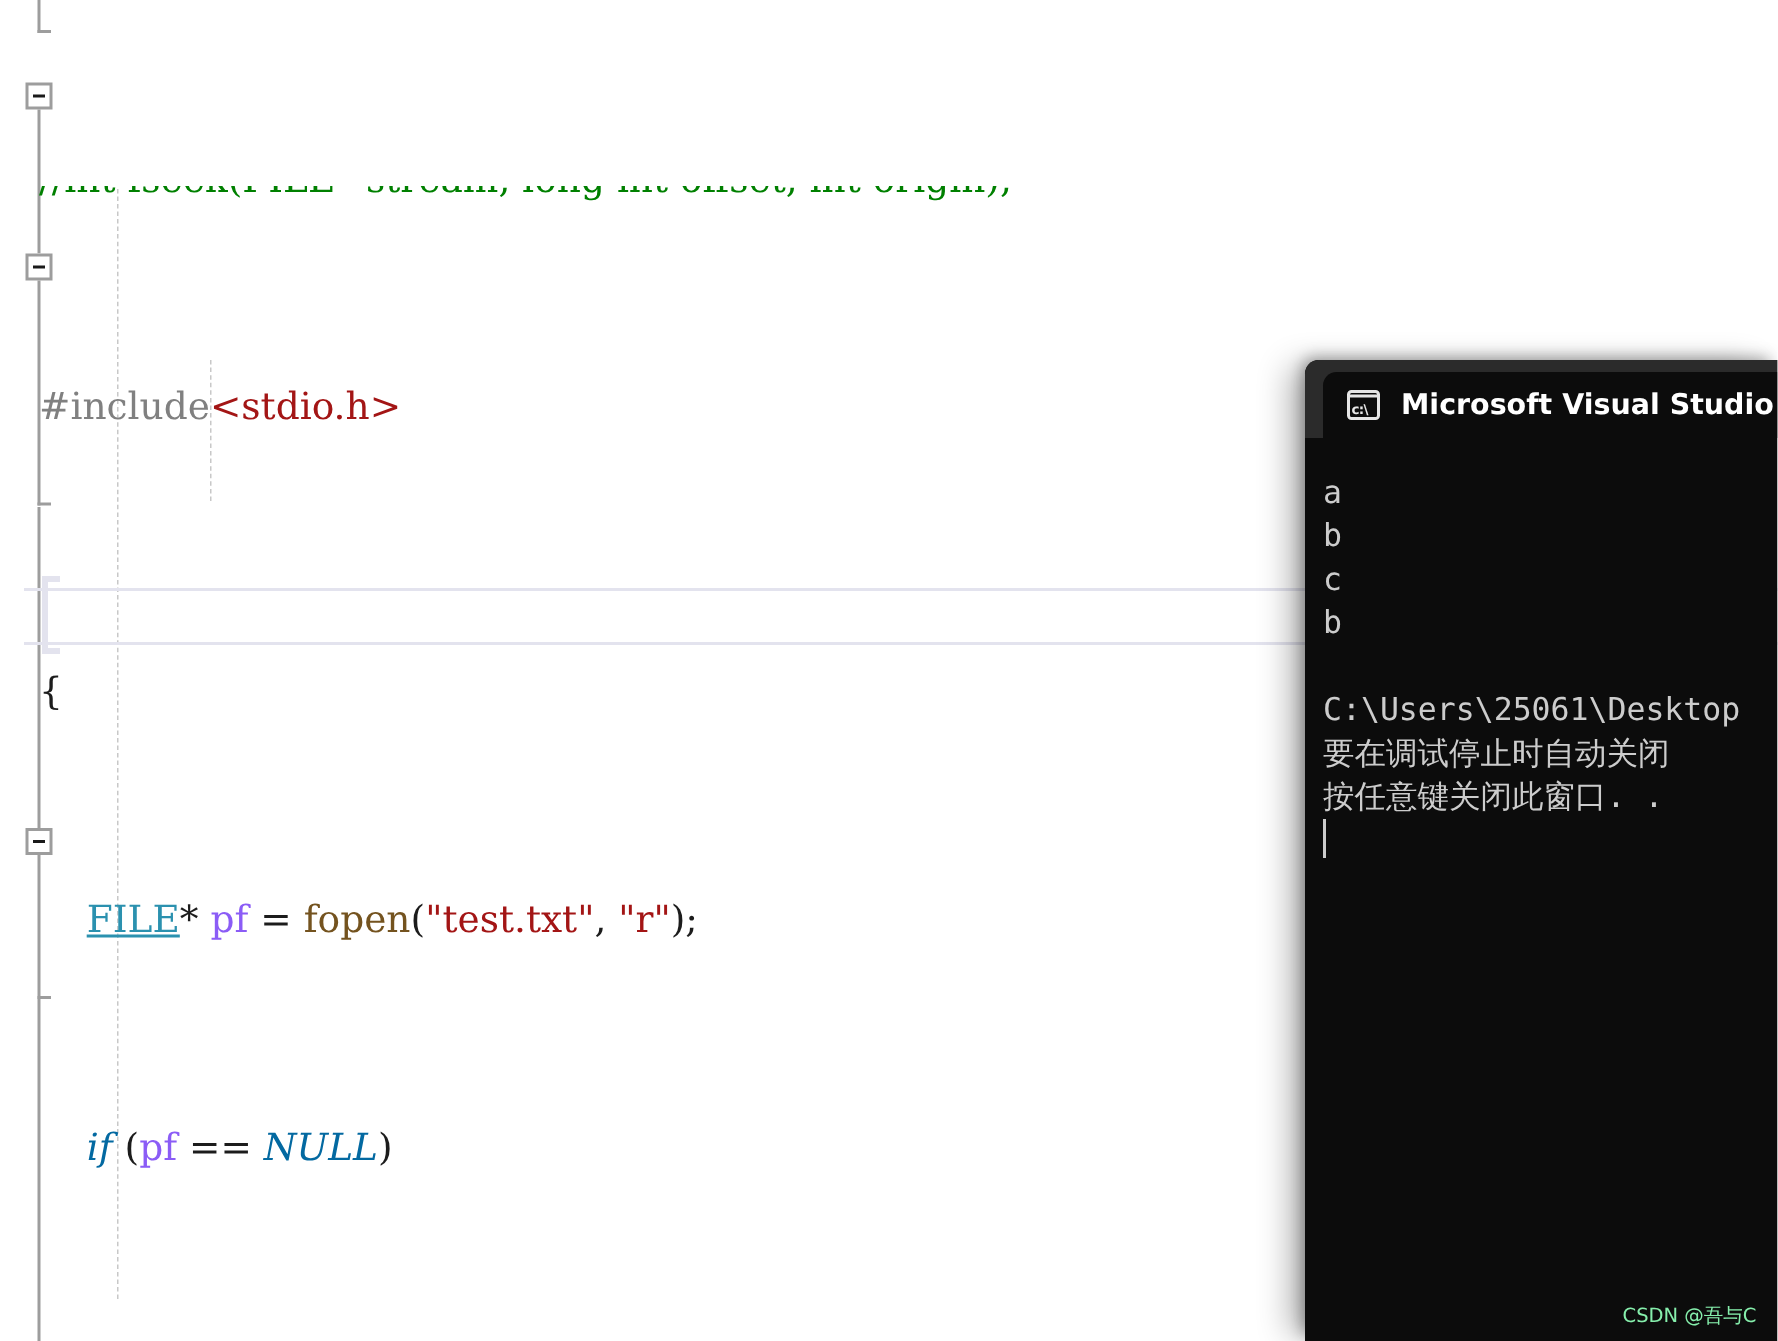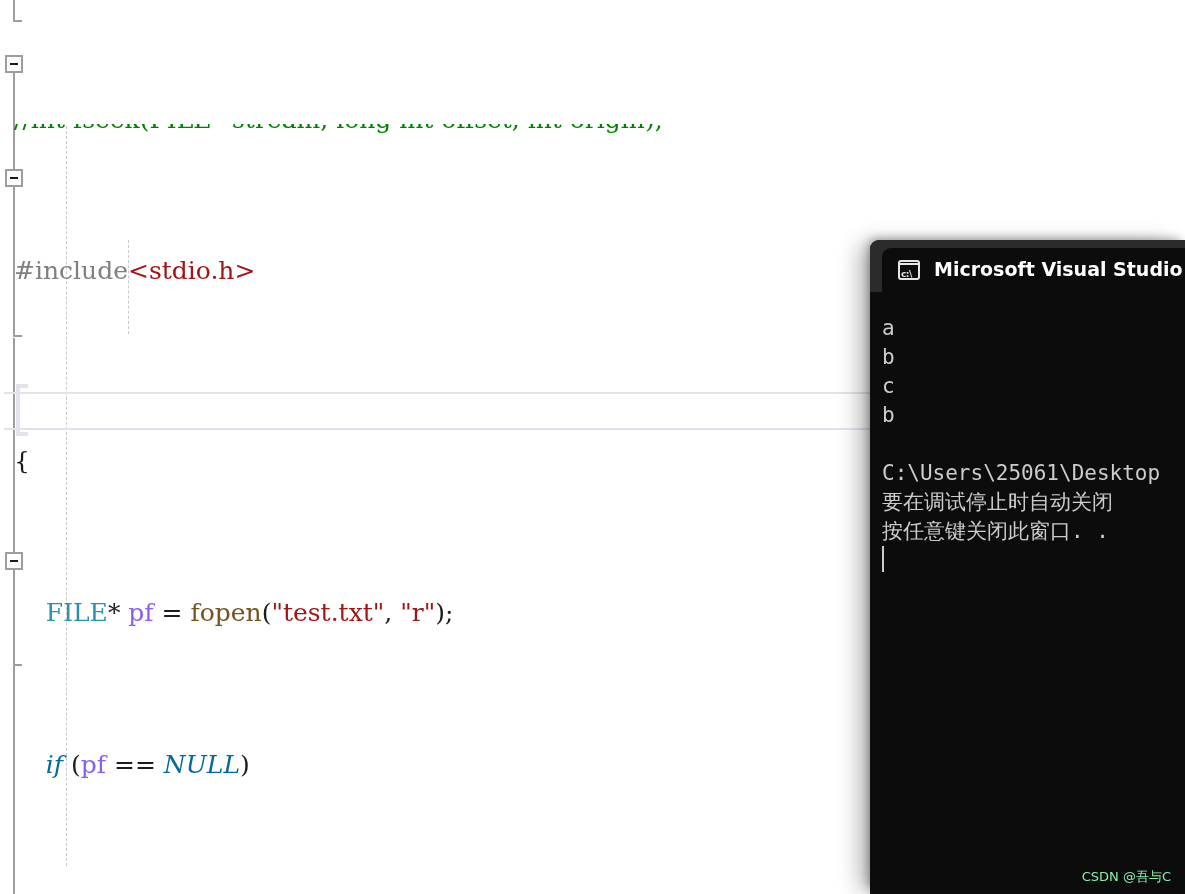--- a/index.html
+++ b/index.html
@@ -11,21 +11,21 @@
     width: 1185px;
     height: 894px;
     overflow: hidden;
     position: relative;
     font-family: "DejaVu Serif", serif;
   }
 
   
   #editor {
     position: absolute;
-    left: 4px; top: 0;
+    left: 16px; top: 0;
     width: 1078px; height: 894px;
     background: #ffffff;
   }
 
   
   #gutter {
     position: absolute;
     left: 0; top: 0;
     width: 22px; height: 894px;
     background: #ffffff;
@@ -105,21 +105,21 @@
   .ln.clip-top {
     height: 14px;
     line-height: 14px;
     overflow: hidden;
   }
   .ln.clip-top span { position: relative; top: -11px; }
 
   
   .c-kw      { color: #0000ff; }   
   .c-ctl     { color: #0369a1; font-style: italic; }   
-  .c-type    { color: #2b91af; }   
+  .c-type    { color: #2b91af; text-decoration: underline; }   
   .c-fn      { color: #74531f; }   
   .c-str     { color: #a31515; }   
   .c-cmt     { color: #008000; }   
   .c-pp      { color: #808080; }   
   .c-hdr     { color: #a31515; }   
   .c-var     { color: #8b5cf6; }
   .c-punc    { color: #1c1c1c; }
 
   
   #console-window {

